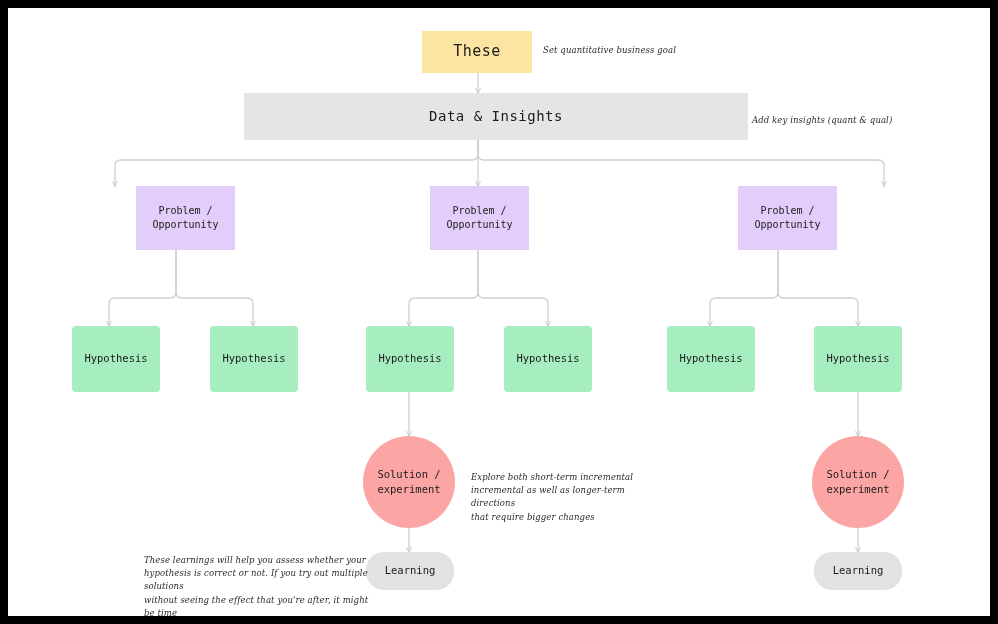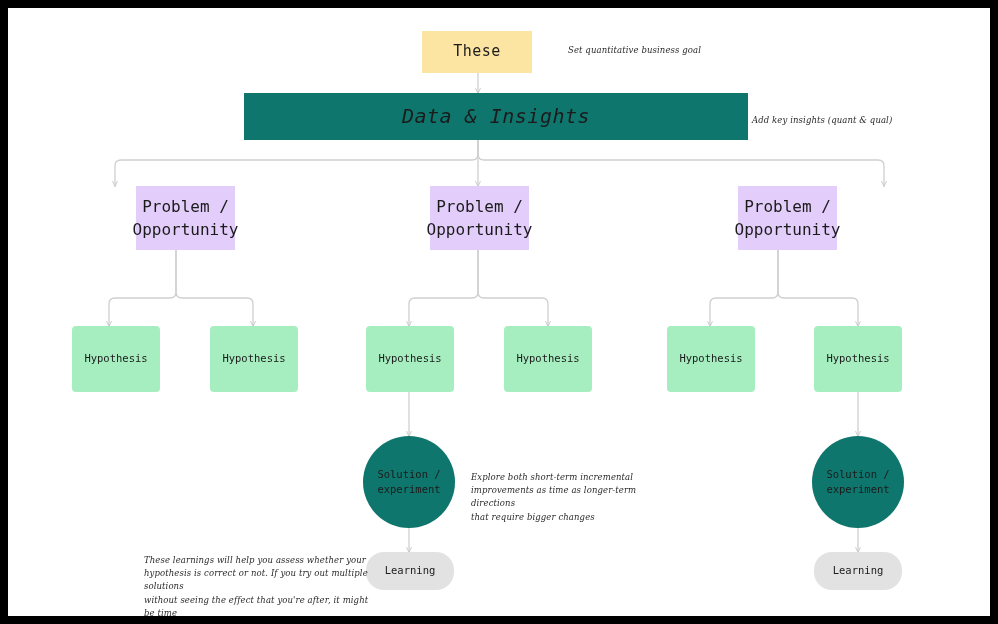--- a/index.html
+++ b/index.html
@@ -6,24 +6,24 @@
   html,body{margin:0;padding:0;background:#111;}
   body{width:998px;height:624px;overflow:hidden;
        font-family:"DejaVu Sans Mono",monospace;}
   #frame{position:absolute;left:0;top:0;width:998px;height:624px;background:#000;}
   #canvas{position:absolute;left:8px;top:8px;width:982px;height:608px;background:#fff;overflow:hidden;}
   #svg-layer{position:absolute;left:0;top:0;width:982px;height:608px;}
   .node{position:absolute;box-sizing:border-box;display:flex;align-items:center;
         justify-content:center;text-align:center;line-height:1.45;
         font-family:"DejaVu Sans Mono",monospace;color:#1b1b1b;white-space:pre-line;}
   .n-goal{background:#FCE5A2;font-size:15px;letter-spacing:.5px;}
-  .n-data{background:#0f766e;font-size:20px;letter-spacing:.5px;font-style:italic;}
-  .n-problem{background:#E3CDFA;font-size:16px;}
+  .n-data{background:#e5e5e5;font-size:14px;letter-spacing:.5px;}
+  .n-problem{background:#E3CDFA;font-size:10px;}
   .n-hypothesis{background:#A6EEC0;border-radius:4px;font-size:10.5px;}
-  .n-solution{background:#0f766e;border-radius:50%;font-size:10.5px;}
+  .n-solution{background:#fca5a5;border-radius:50%;font-size:10.5px;}
   .n-learning{background:#E2E2E2;border-radius:18px;font-size:10.5px;text-align:center;}
   .note{position:absolute;font-family:"DejaVu Serif",serif;font-style:italic;
         font-size:8.5px;line-height:1.55;color:#2a2a2a;white-space:pre-line;
         letter-spacing:.1px;}
 </style>
 </head>
 <body>
 
 <div id="frame">
   <div id="canvas">
@@ -80,24 +80,24 @@
     <div class="node n-hypothesis" style="left:806px;top:318px;width:88px;height:66px;">Hypothesis</div>
 
     <div class="node n-solution" style="left:355px;top:428px;width:92px;height:92px;">Solution /
 experiment</div>
     <div class="node n-solution" style="left:804px;top:428px;width:92px;height:92px;">Solution /
 experiment</div>
 
     <div class="node n-learning" style="left:358px;top:544px;width:88px;height:38px;">Learning</div>
     <div class="node n-learning" style="left:806px;top:544px;width:88px;height:38px;">Learning</div>
 
-    <div class="note" style="left:560px;top:36px;width:230px;">Set quantitative business goal</div>
+    <div class="note" style="left:535px;top:36px;width:230px;">Set quantitative business goal</div>
     <div class="note" style="left:744px;top:106px;width:230px;">Add key insights (quant &amp; qual)</div>
     <div class="note" style="left:463px;top:463px;width:200px;">Explore both short-term incremental
-improvements as time as longer-term directions
+incremental as well as longer-term directions
 that require bigger changes</div>
     <div class="note" style="left:136px;top:546px;width:228px;">These learnings will help you assess whether your
 hypothesis is correct or not. If you try out multiple solutions
 without seeing the effect that you're after, it might be time
 to move on to another branch in the tree.</div>
 
   </div>
 </div>
 
 </body></html>

